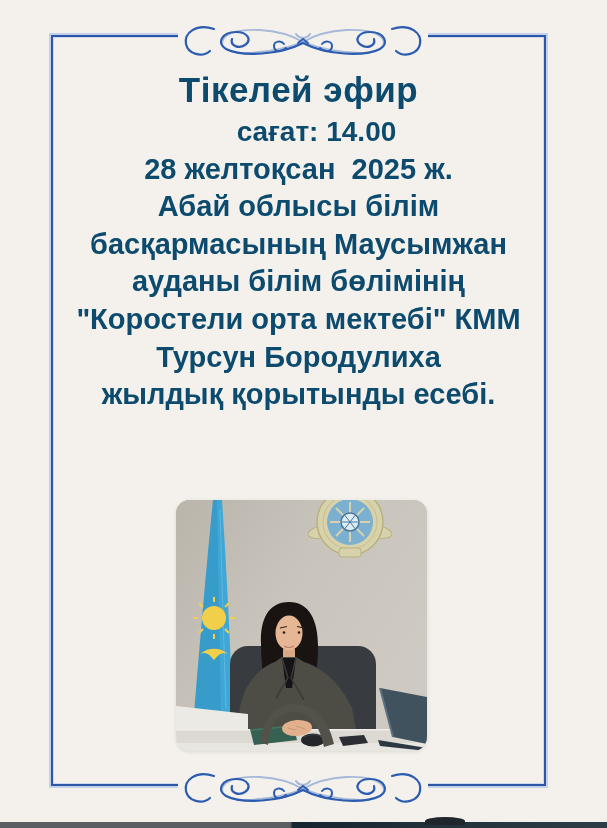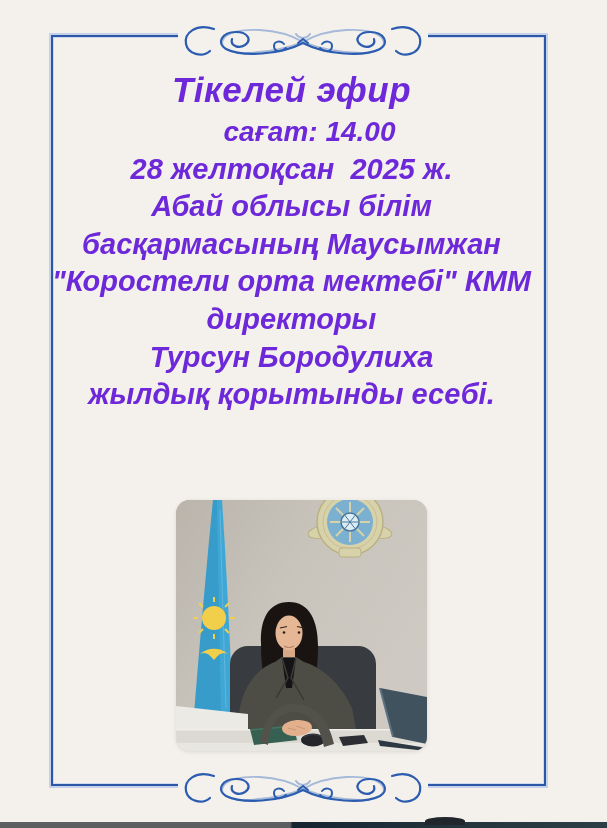--- a/index.html
+++ b/index.html
@@ -15,23 +15,23 @@
     box-sizing:border-box;
   }
   .ornament{
     position:absolute;left:178px;width:250px;height:36px;
     background:#f4f1ec;display:flex;align-items:center;justify-content:center;
   }
   .ornament.top{top:22px;}
   .ornament.bottom{top:769px;}
   .ornament svg{display:block;width:250px;height:36px;}
   .text-block{
-    position:absolute;left:44px;top:35px;width:495px;
-    padding-top:32px;text-align:center;color:#6d28d9;
-    font-weight:bold;font-style:italic;
+    position:absolute;left:51px;top:35px;width:495px;
+    padding-top:32px;text-align:center;color:#0c4a6e;
+    font-weight:bold;
   }
   .title{font-size:35px;line-height:46px;letter-spacing:.5px;}
   .line{font-size:29px;line-height:37.6px;white-space:pre-wrap;}
   .line.small{font-size:28px;margin-left:36px;}
   .photo{
     position:absolute;left:176px;top:500px;width:251px;height:251px;
     border-radius:14px;overflow:hidden;box-shadow:0 1px 4px rgba(0,0,0,.10);
     background:#c6c1b9;
   }
   .photo svg{display:block;}
@@ -72,22 +72,22 @@
         <use href="#flourish"></use>
       </svg>
   </div>
 
   <div class="text-block">
     <div class="title">Тікелей эфир</div>
     <div class="line small">сағат: 14.00</div>
     <div class="line">28 желтоқсан  2025 ж.</div>
     <div class="line">Абай облысы білім</div>
     <div class="line">басқармасының Маусымжан</div>
+    <div class="line">ауданы білім бөлімінің</div>
     <div class="line">"Коростели орта мектебі" КММ</div>
-    <div class="line">директоры</div>
     <div class="line">Турсун Бородулиха</div>
     <div class="line">жылдық қорытынды есебі.</div>
   </div>
 
   <div class="photo">
     <svg viewBox="0 0 251 251" width="251" height="251">
       <defs>
         <linearGradient id="wallg" x1="0" y1="0" x2="1" y2="0.6">
           <stop offset="0" stop-color="#ada69b"></stop>
           <stop offset="0.5" stop-color="#c9c4bc"></stop>

